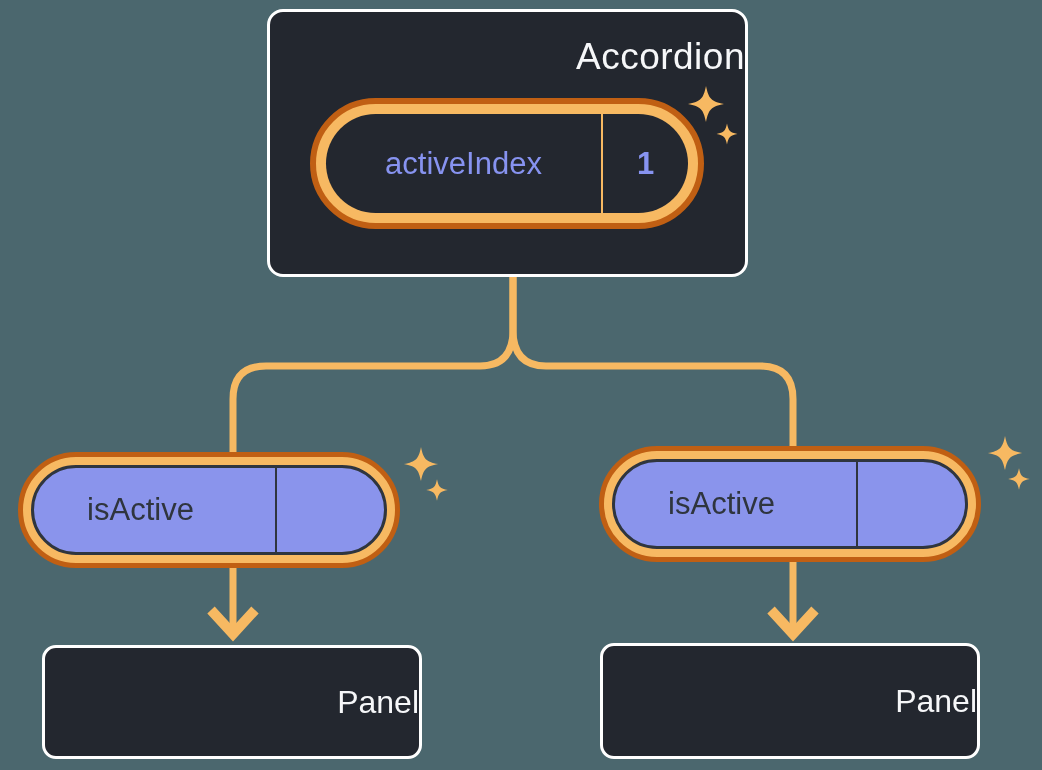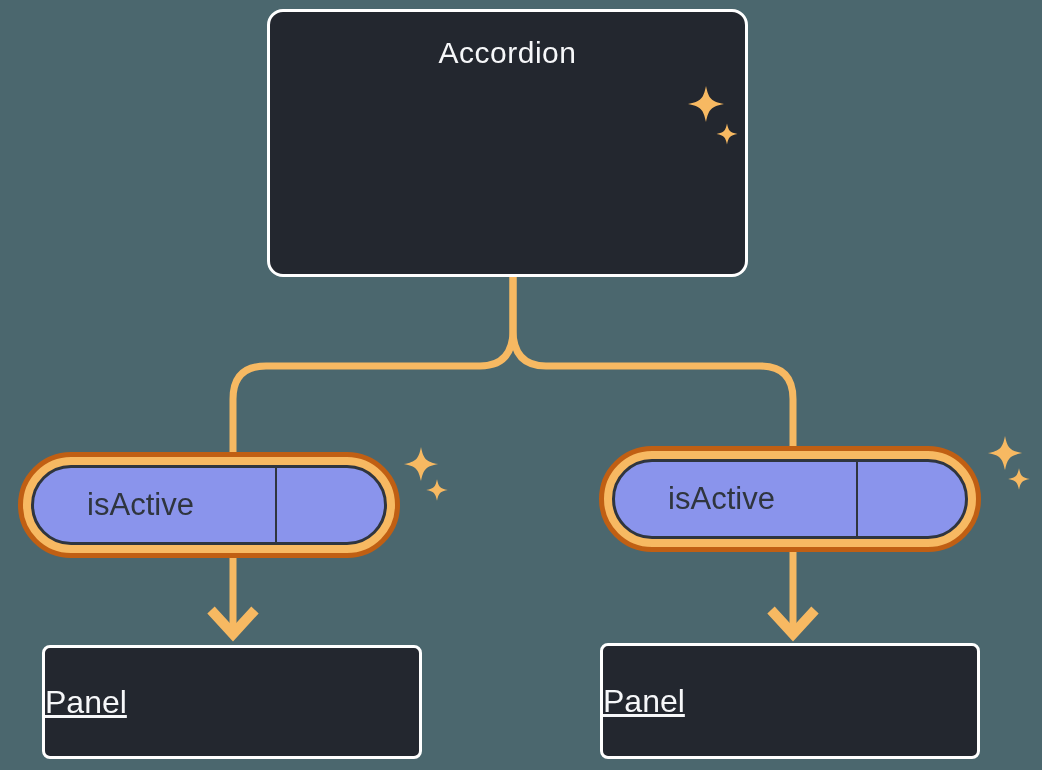--- a/index.html
+++ b/index.html
@@ -9,36 +9,36 @@
     --darkText:#2F353E; --lightText:#F6F7F9;
   }
   *{margin:0;padding:0;box-sizing:border-box;}
   html,body{width:1042px;height:770px;}
   body{font-family:"Liberation Sans",sans-serif;background:var(--bg);}
   .canvas{position:relative;width:1042px;height:770px;background:var(--bg);overflow:hidden;}
   .layer{position:absolute;left:0;top:0;width:1042px;height:770px;pointer-events:none;}
 
   .card{position:absolute;background:var(--card);border:3px solid var(--cardBorder);}
   .card-root{left:267px;top:9px;width:481px;height:268px;border-radius:16px;}
-  .card-title{margin-top:24px;text-align:center;font-size:30px;font-weight:500;
+  .card-title{margin-top:24px;text-align:right;font-size:37px;font-weight:500;
               letter-spacing:.5px;color:var(--lightText);}
-  .panel{display:flex;align-items:center;justify-content:flex-start;border-radius:8px;
-         font-size:32px;color:var(--lightText);text-decoration:underline;}
+  .panel{display:flex;align-items:center;justify-content:flex-end;border-radius:14px;
+         font-size:32px;color:var(--lightText);}
   .panel-left{left:42px;top:645px;width:380px;height:114px;}
   .panel-right{left:600px;top:643px;width:380px;height:116px;}
 
   .pill{position:absolute;border-radius:999px;background:var(--orangeLight);
         border:6px solid var(--orangeDark);padding:10px;}
   .pill-body{display:flex;align-items:stretch;border-radius:999px;overflow:hidden;}
   .pill-root{left:310px;top:98px;}
   .pill-root .pill-body{width:362px;height:99px;background:var(--card);}
   .pill-child{border-width:5px;padding:8px;}
   .pill-left{left:18px;top:452px;}
   .pill-right{left:599px;top:446px;}
-  .pill-child .pill-body{width:356px;height:80px;background:var(--purpleFill);
+  .pill-child .pill-body{width:356px;height:90px;background:var(--purpleFill);
                          border:3px solid var(--darkText);gap:28px;}
   .cell{display:flex;align-items:center;justify-content:center;font-size:31px;}
   .pill-root .cell{color:var(--purpleText);}
   .pill-root .cell.label{width:275px;}
   .pill-child .cell{color:var(--darkText);}
   .pill-child .cell.label{width:213px;}
   .cell.value{flex:1;font-weight:700;}
   .divider{width:2px;align-self:stretch;}
   .pill-root .divider{background:var(--orangeLight);}
   .pill-child .divider{background:var(--darkText);}
@@ -57,20 +57,27 @@
     <path class="connector" d="M513 277 V330 Q513 366 480 366 H266 Q233 366 233 399 V632"></path>
     <path class="connector" d="M513 277 V330 Q513 366 546 366 H760 Q793 366 793 399 V632"></path>
     <polyline class="arrowhead" points="211,610 233,634 255,610"></polyline>
     <polyline class="arrowhead" points="771,610 793,634 815,610"></polyline>
   </svg>
 
   <div class="card card-root">
     <div class="card-title">Accordion</div>
   </div>
 
+  <div class="pill pill-root">
+    <div class="pill-body">
+      <div class="cell label">activeIndex</div>
+      <div class="divider"></div>
+      <div class="cell value">1</div>
+    </div>
+  </div>
 
   <div class="pill pill-child pill-left">
     <div class="pill-body">
       <div class="cell label">isActive</div>
       <div class="divider"></div>
     </div>
   </div>
 
   <div class="pill pill-child pill-right">
     <div class="pill-body">

